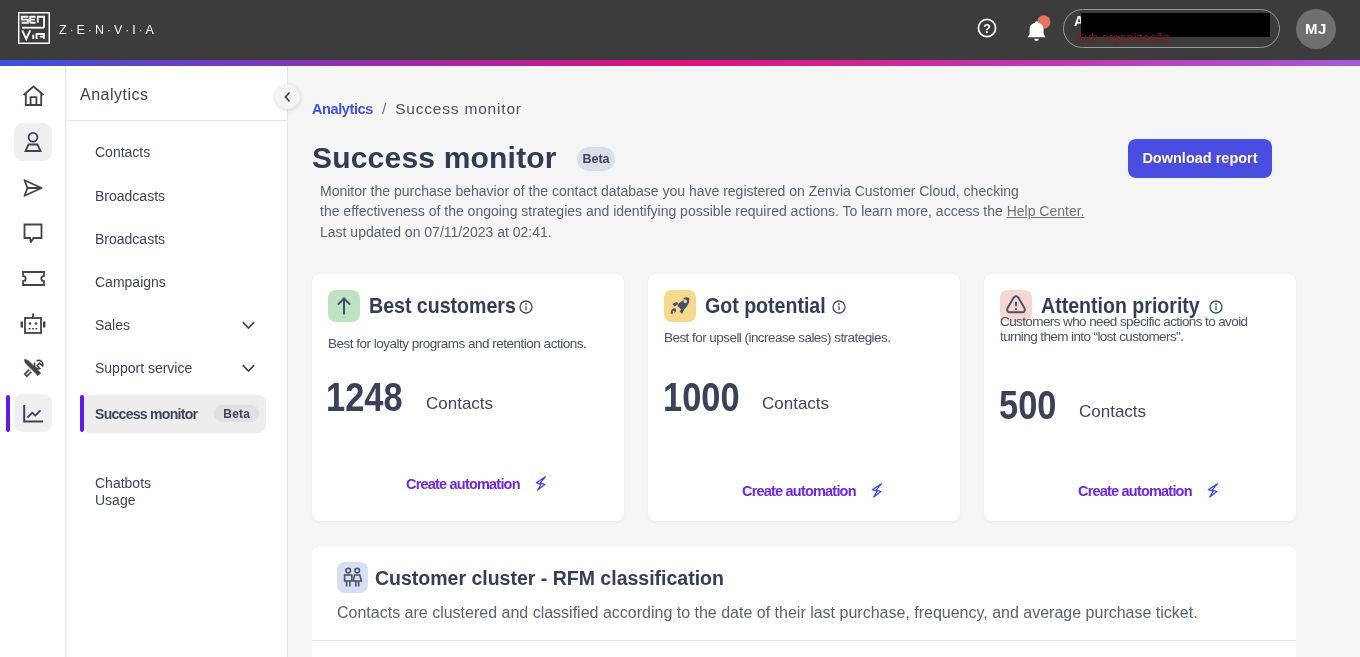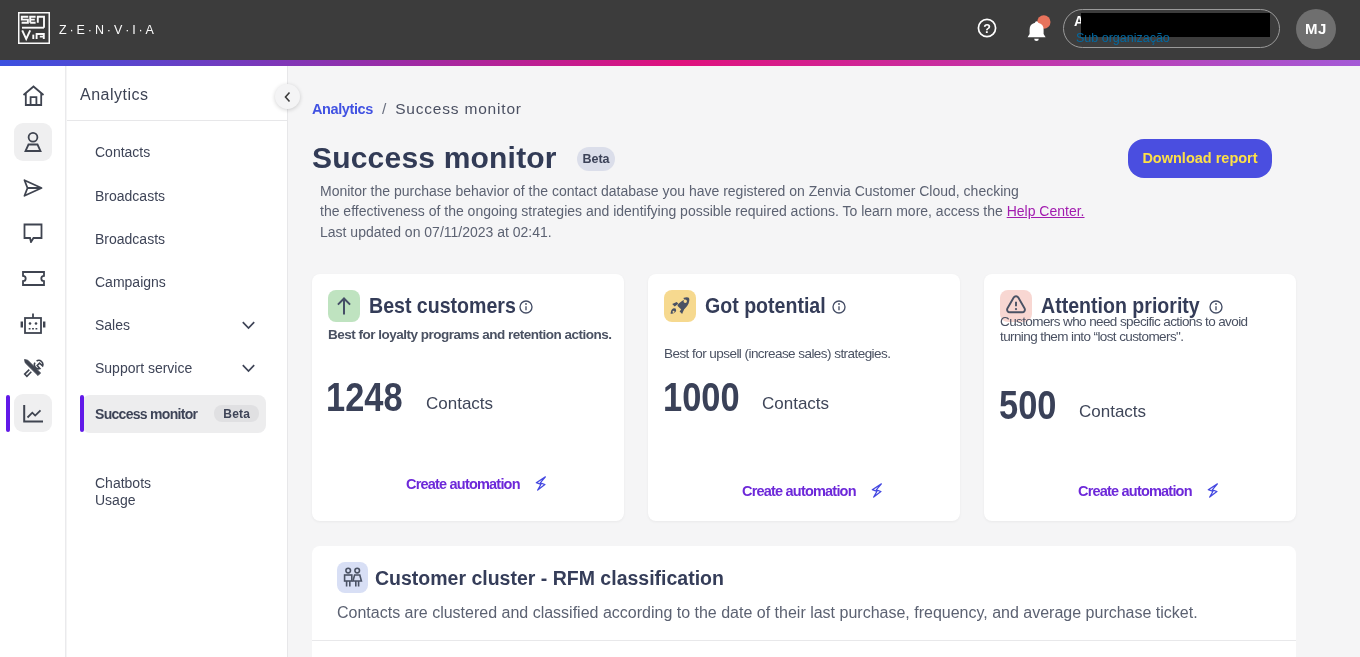--- a/index.html
+++ b/index.html
@@ -10,21 +10,21 @@
 #topbar { position:absolute; left:0; top:0; width:1360px; height:60px; background:#3c3c3c; }
 #gradbar { position:absolute; left:0; top:60px; width:1360px; height:6px;
   background:linear-gradient(90deg,#3b51e0 0%, #e0117d 50%, #a45ad6 100%); }
 #logoBox { position:absolute; left:18px; top:12px; }
 #wordmark { position:absolute; left:59px; top:23px; color:#fafafa; font-size:12.5px; letter-spacing:2.9px; font-weight:400; }
 .topicon { position:absolute; top:0; }
 #avatar { position:absolute; left:1296px; top:9px; width:40px; height:40px; border-radius:50%; background:#6f6f6f; color:#fff; font-weight:bold; font-size:15px; text-align:center; line-height:40px; letter-spacing:0.5px; }
 #orgpill { position:absolute; left:1063px; top:9px; width:217px; height:39px; border:1px solid #9a9a9a; border-radius:19.5px; }
 #orgA { position:absolute; left:1074px; top:13px; color:#fff; font-weight:bold; font-size:14px; }
 #orgblack { position:absolute; left:1081px; top:13px; width:189px; height:24px; background:#000; }
-#orgsub { position:absolute; left:1076px; top:31px; color:#0369a1; font-size:12.5px; }
+#orgsub { position:absolute; left:1076px; top:31px; color:#7f1d1d; font-size:12.5px; }
 
 
 #rail { position:absolute; left:0; top:66px; width:66px; height:591px; background:#fff; border-right:1px solid #eaeaec; }
 .railitem { position:absolute; left:14px; width:38px; height:38px; border-radius:9px; display:flex; align-items:center; justify-content:center; }
 .railbg { background:#efeff0; }
 #railbar { position:absolute; left:6px; top:395px; width:4px; height:37px; border-radius:2px; background:#6119e8; }
 
 
 #sidebar { position:absolute; left:67px; top:66px; width:221px; height:591px; background:#fff; border-right:1px solid #e7e7e9; }
 #sbhead { position:absolute; left:80px; top:86px; font-size:16px; font-weight:400; color:#3d4354; letter-spacing:0.5px; }
@@ -36,23 +36,23 @@
 #selbar { position:absolute; left:80px; top:395px; width:4px; height:37px; border-radius:2px; background:#6119e8; }
 #betaSide { position:absolute; left:133px; top:-1px; background:#e0e0e2; border-radius:8px; font-size:12px; font-weight:bold; color:#3e4457; padding:1.5px 9px; letter-spacing:0.2px; }
 
 
 #crumb { position:absolute; left:312px; top:100px; font-size:15.5px; }
 #crumb a { color:#4152e2; text-decoration:none; font-weight:bold; font-size:14.5px; letter-spacing:-0.4px; }
 #crumb .sep { color:#6a7080; margin:0 9px; }
 #crumb .cur { color:#4b5062; letter-spacing:0.8px; }
 #title { position:absolute; left:312px; top:141px; font-size:30px; font-weight:bold; color:#323b56; letter-spacing:0.2px; }
 #betaTitle { position:absolute; left:577px; top:147px; width:38px; height:24px; background:#dbdeea; border-radius:12px; font-size:12.5px; font-weight:bold; color:#3c4258; text-align:center; line-height:24px; }
-#dlbtn { position:absolute; left:1128px; top:139px; width:144px; height:39px; background:#4a4ee0; border-radius:16px; color:#fde047; font-size:14.5px; font-weight:bold; text-align:center; line-height:39px; }
+#dlbtn { position:absolute; left:1128px; top:139px; width:144px; height:39px; background:#4a4ee0; border-radius:8px; color:#fef9c3; font-size:14.5px; font-weight:bold; text-align:center; line-height:39px; }
 #para { position:absolute; left:312px; top:181px; font-size:14px; line-height:20.3px; color:#5c6272;margin-left:8px; }
-#para a { color:#a21caf; text-decoration:underline; }
+#para a { color:#737373; text-decoration:underline; }
 
 
 .card { position:absolute; top:274px; width:312px; height:247px; background:#fff; border-radius:8px; box-shadow:0 1px 3px rgba(0,0,0,0.05); }
 #card1 { left:312px; } #card2 { left:648px; } #card3 { left:984px; }
 .cicon { position:absolute; left:16px; top:16px; width:32px; height:32px; border-radius:8px; display:flex; align-items:center; justify-content:center; }
 .ctitle { position:absolute; left:57px; font-size:22.5px; font-weight:bold; color:#343c58; white-space:nowrap; transform:scaleX(0.87); transform-origin:left top; top:19px; }
 .cinfo { position:absolute; top:26px; }
 .cdesc { position:absolute; left:16px; top:55px; font-size:13.5px; line-height:16px; color:#4a5162; }
 .cnum { position:absolute; left:13px; font-size:40px; font-weight:bold; color:#3a4158; transform:scaleX(0.86); transform-origin:left; }
 .cnumlbl { position:absolute; font-size:17px; color:#3f4659; }
@@ -197,21 +197,21 @@
       <path d="M11 19.5 V3.5"></path>
       <path d="M4.9 9.6 L11 3.5 L17.1 9.6"></path>
     </svg>
   </div>
   <div class="ctitle">Best customers</div>
   <svg class="cinfo" style="left:207px;" width="14" height="14" viewBox="0 0 14 14" fill="none" stroke="#454e66" stroke-width="1.35">
     <circle cx="7" cy="7" r="6"></circle>
     <path d="M7 6.2 V10.2"></path>
       <circle cx="7" cy="4" r="0.9" fill="#454e66" stroke="none"></circle>
   </svg>
-  <div class="cdesc" style="letter-spacing:-0.5px; top:53px;font-weight:bold;">Best for loyalty programs and retention actions.</div>
+  <div class="cdesc" style="letter-spacing:-0.5px; top:62px;">Best for loyalty programs and retention actions.</div>
   <div class="cnum" style="top:101px; left:14px;">1248</div>
   <div class="cnumlbl" style="left:114px; top:120px;">Contacts</div>
   <div class="clink" style="top:202px;">Create automation
     <svg width="11" height="15" viewBox="0 0 11 15" fill="none" stroke="#4448e1" stroke-width="1.25">
         <path d="M10.4 0.9 L1.3 6.7 L6 8.3 L2.7 14.1 L9.9 8.5 L5.3 6.8 Z" stroke-linejoin="round"></path>
       </svg>
   </div>
 </div>
 
 <div class="card" id="card2">
@@ -222,21 +222,21 @@
       <path d="M15 14.4 L13.1 18.9 L10.6 16.4 L13.3 12.7 Z"></path>
       <path d="M7.2 14.2 a3 3 0 0 0 -4.3 0.3 c-0.8 0.9 -1.2 2.9 -1.3 4.3 c1.4 -0.1 3.4 -0.5 4.3 -1.3 a3 3 0 0 0 0.3 -4.3 z M5.2 16.1 a1 1 0 1 1 -1.4 1.5 a1 1 0 0 1 1.4 -1.5 z" fill-rule="evenodd"></path>
     </svg>
   </div>
   <div class="ctitle">Got potential</div>
   <svg class="cinfo" style="left:184px;" width="14" height="14" viewBox="0 0 14 14" fill="none" stroke="#454e66" stroke-width="1.35">
     <circle cx="7" cy="7" r="6"></circle>
     <path d="M7 6.2 V10.2"></path>
       <circle cx="7" cy="4" r="0.9" fill="#454e66" stroke="none"></circle>
   </svg>
-  <div class="cdesc" style="letter-spacing:-0.55px; top:72px;text-align:right;">Best for upsell (increase sales) strategies.</div>
+  <div class="cdesc" style="letter-spacing:-0.55px; top:56px;text-align:right;">Best for upsell (increase sales) strategies.</div>
   <div class="cnum" style="top:101px; left:15px;">1000</div>
   <div class="cnumlbl" style="left:114px; top:120px;">Contacts</div>
   <div class="clink" style="top:209px;">Create automation
     <svg width="11" height="15" viewBox="0 0 11 15" fill="none" stroke="#4448e1" stroke-width="1.25">
         <path d="M10.4 0.9 L1.3 6.7 L6 8.3 L2.7 14.1 L9.9 8.5 L5.3 6.8 Z" stroke-linejoin="round"></path>
       </svg>
   </div>
 </div>
 
 <div class="card" id="card3">

